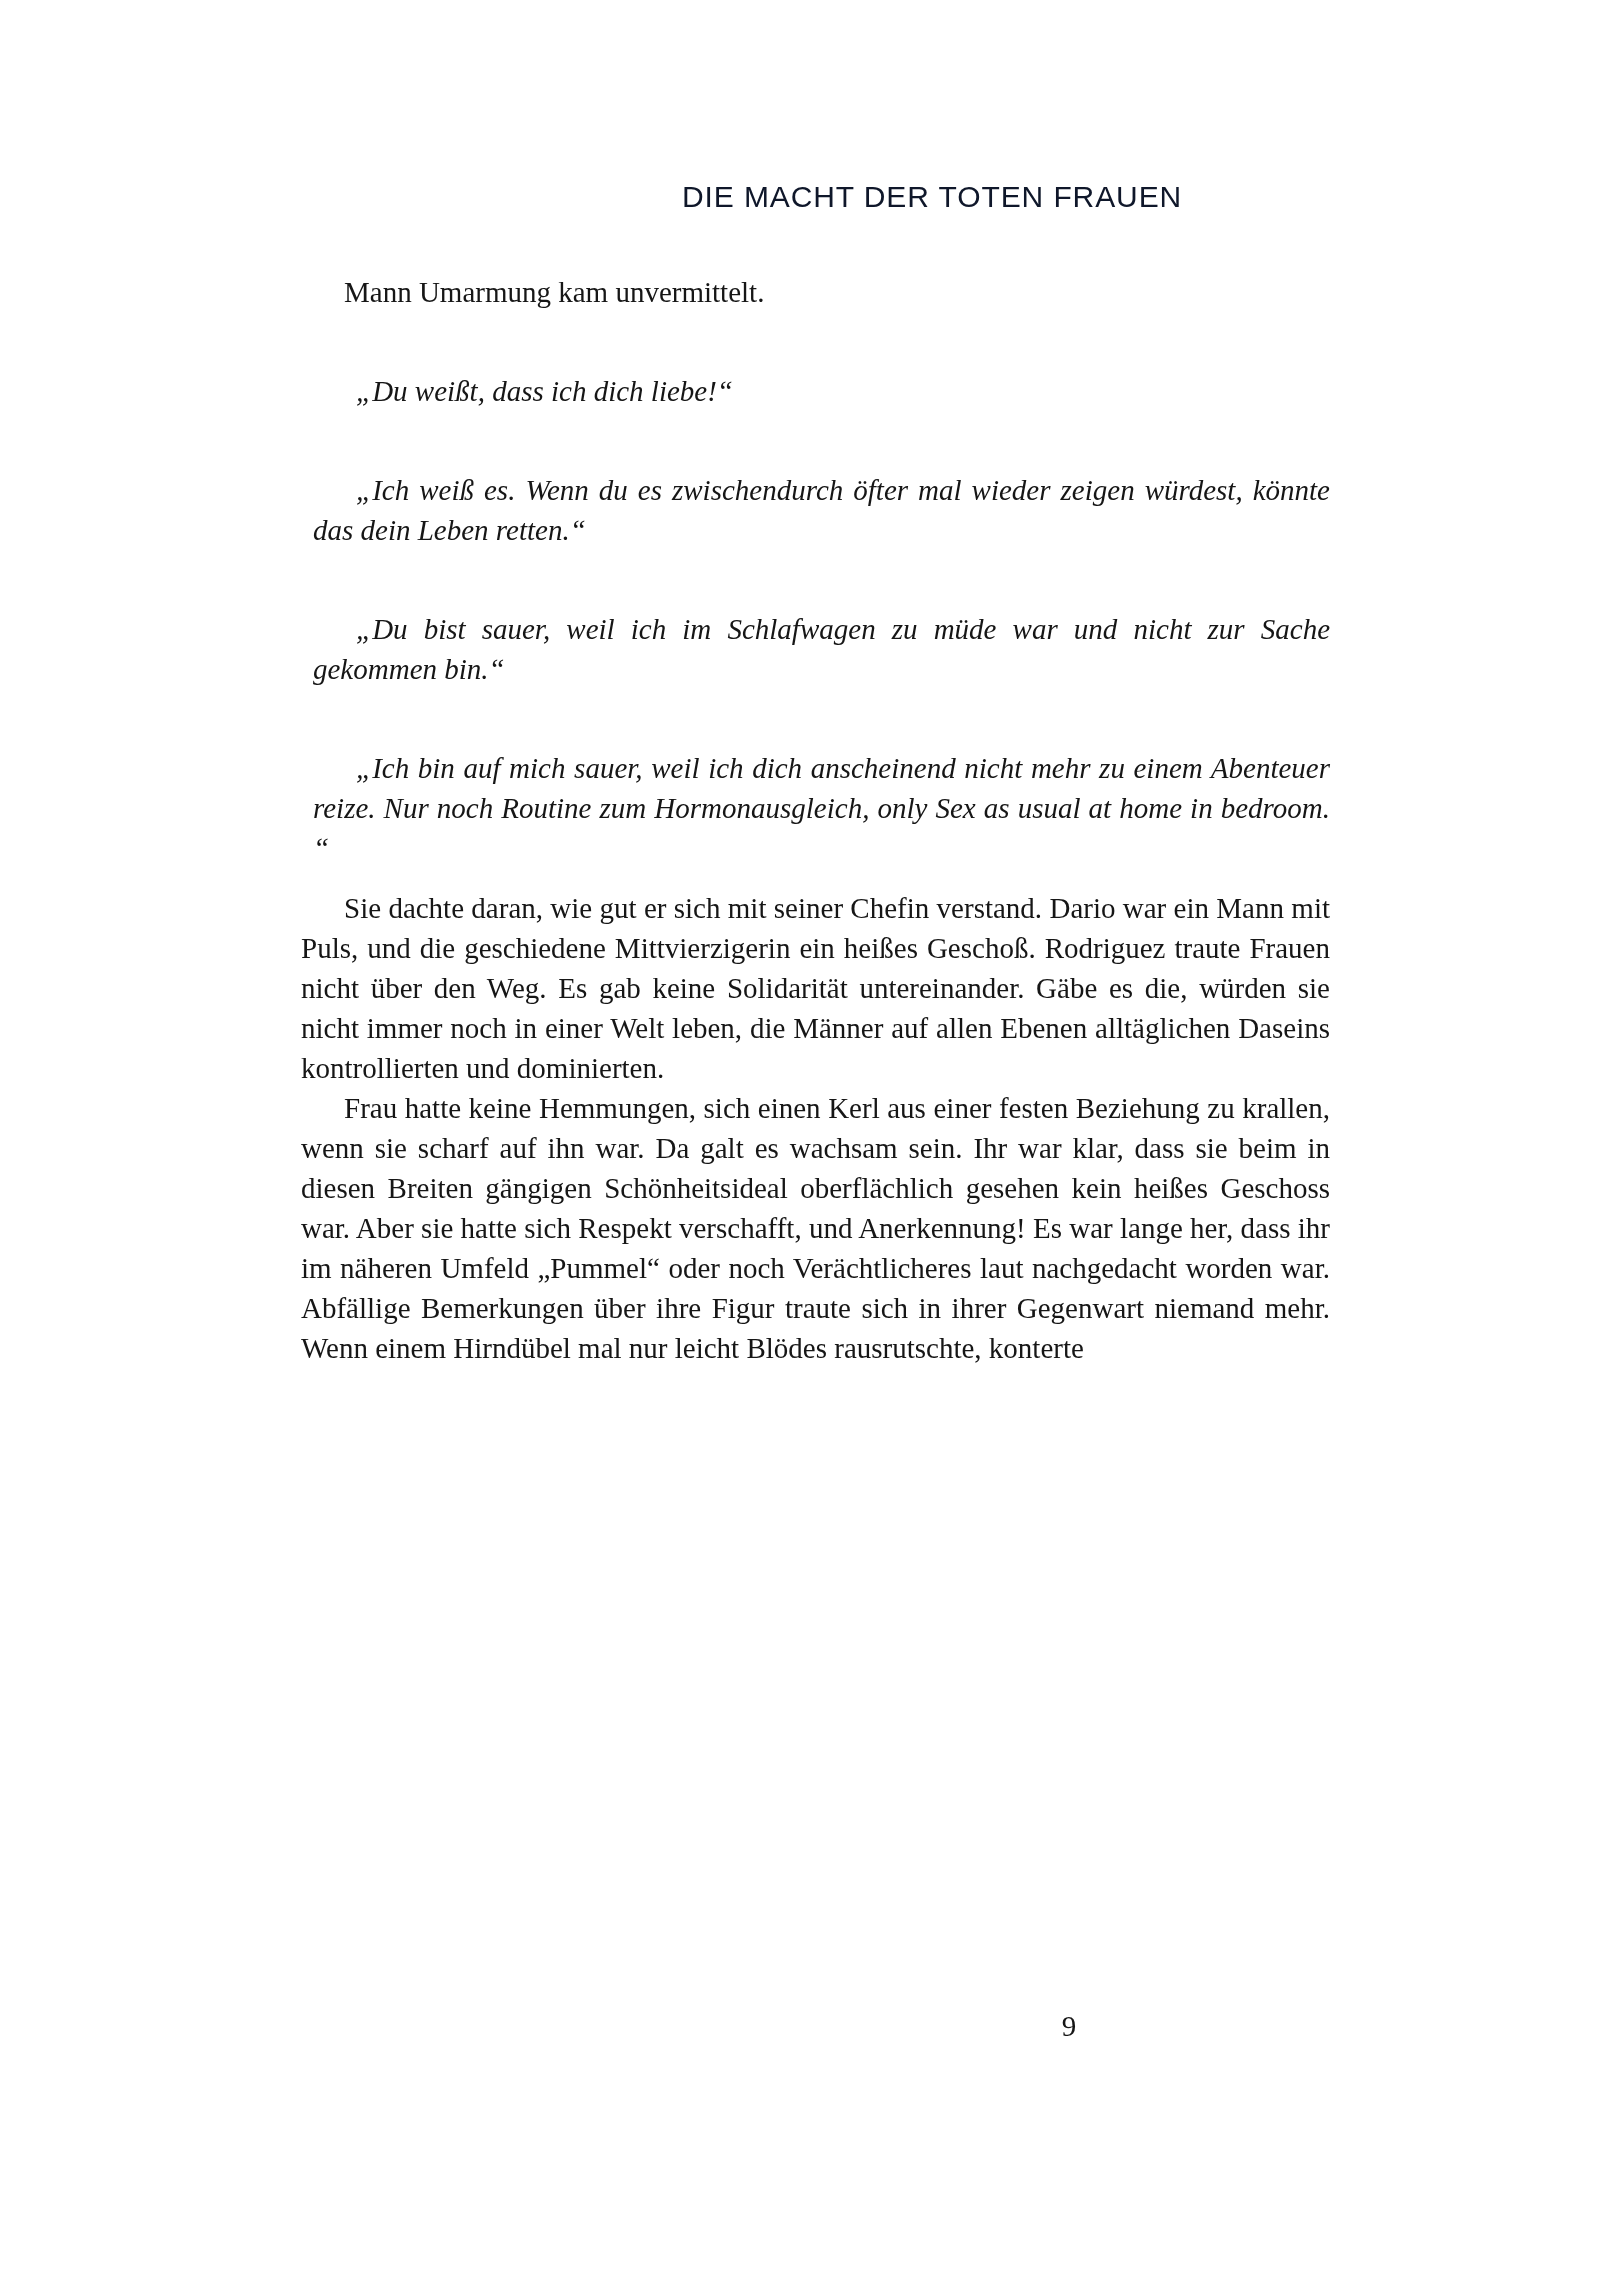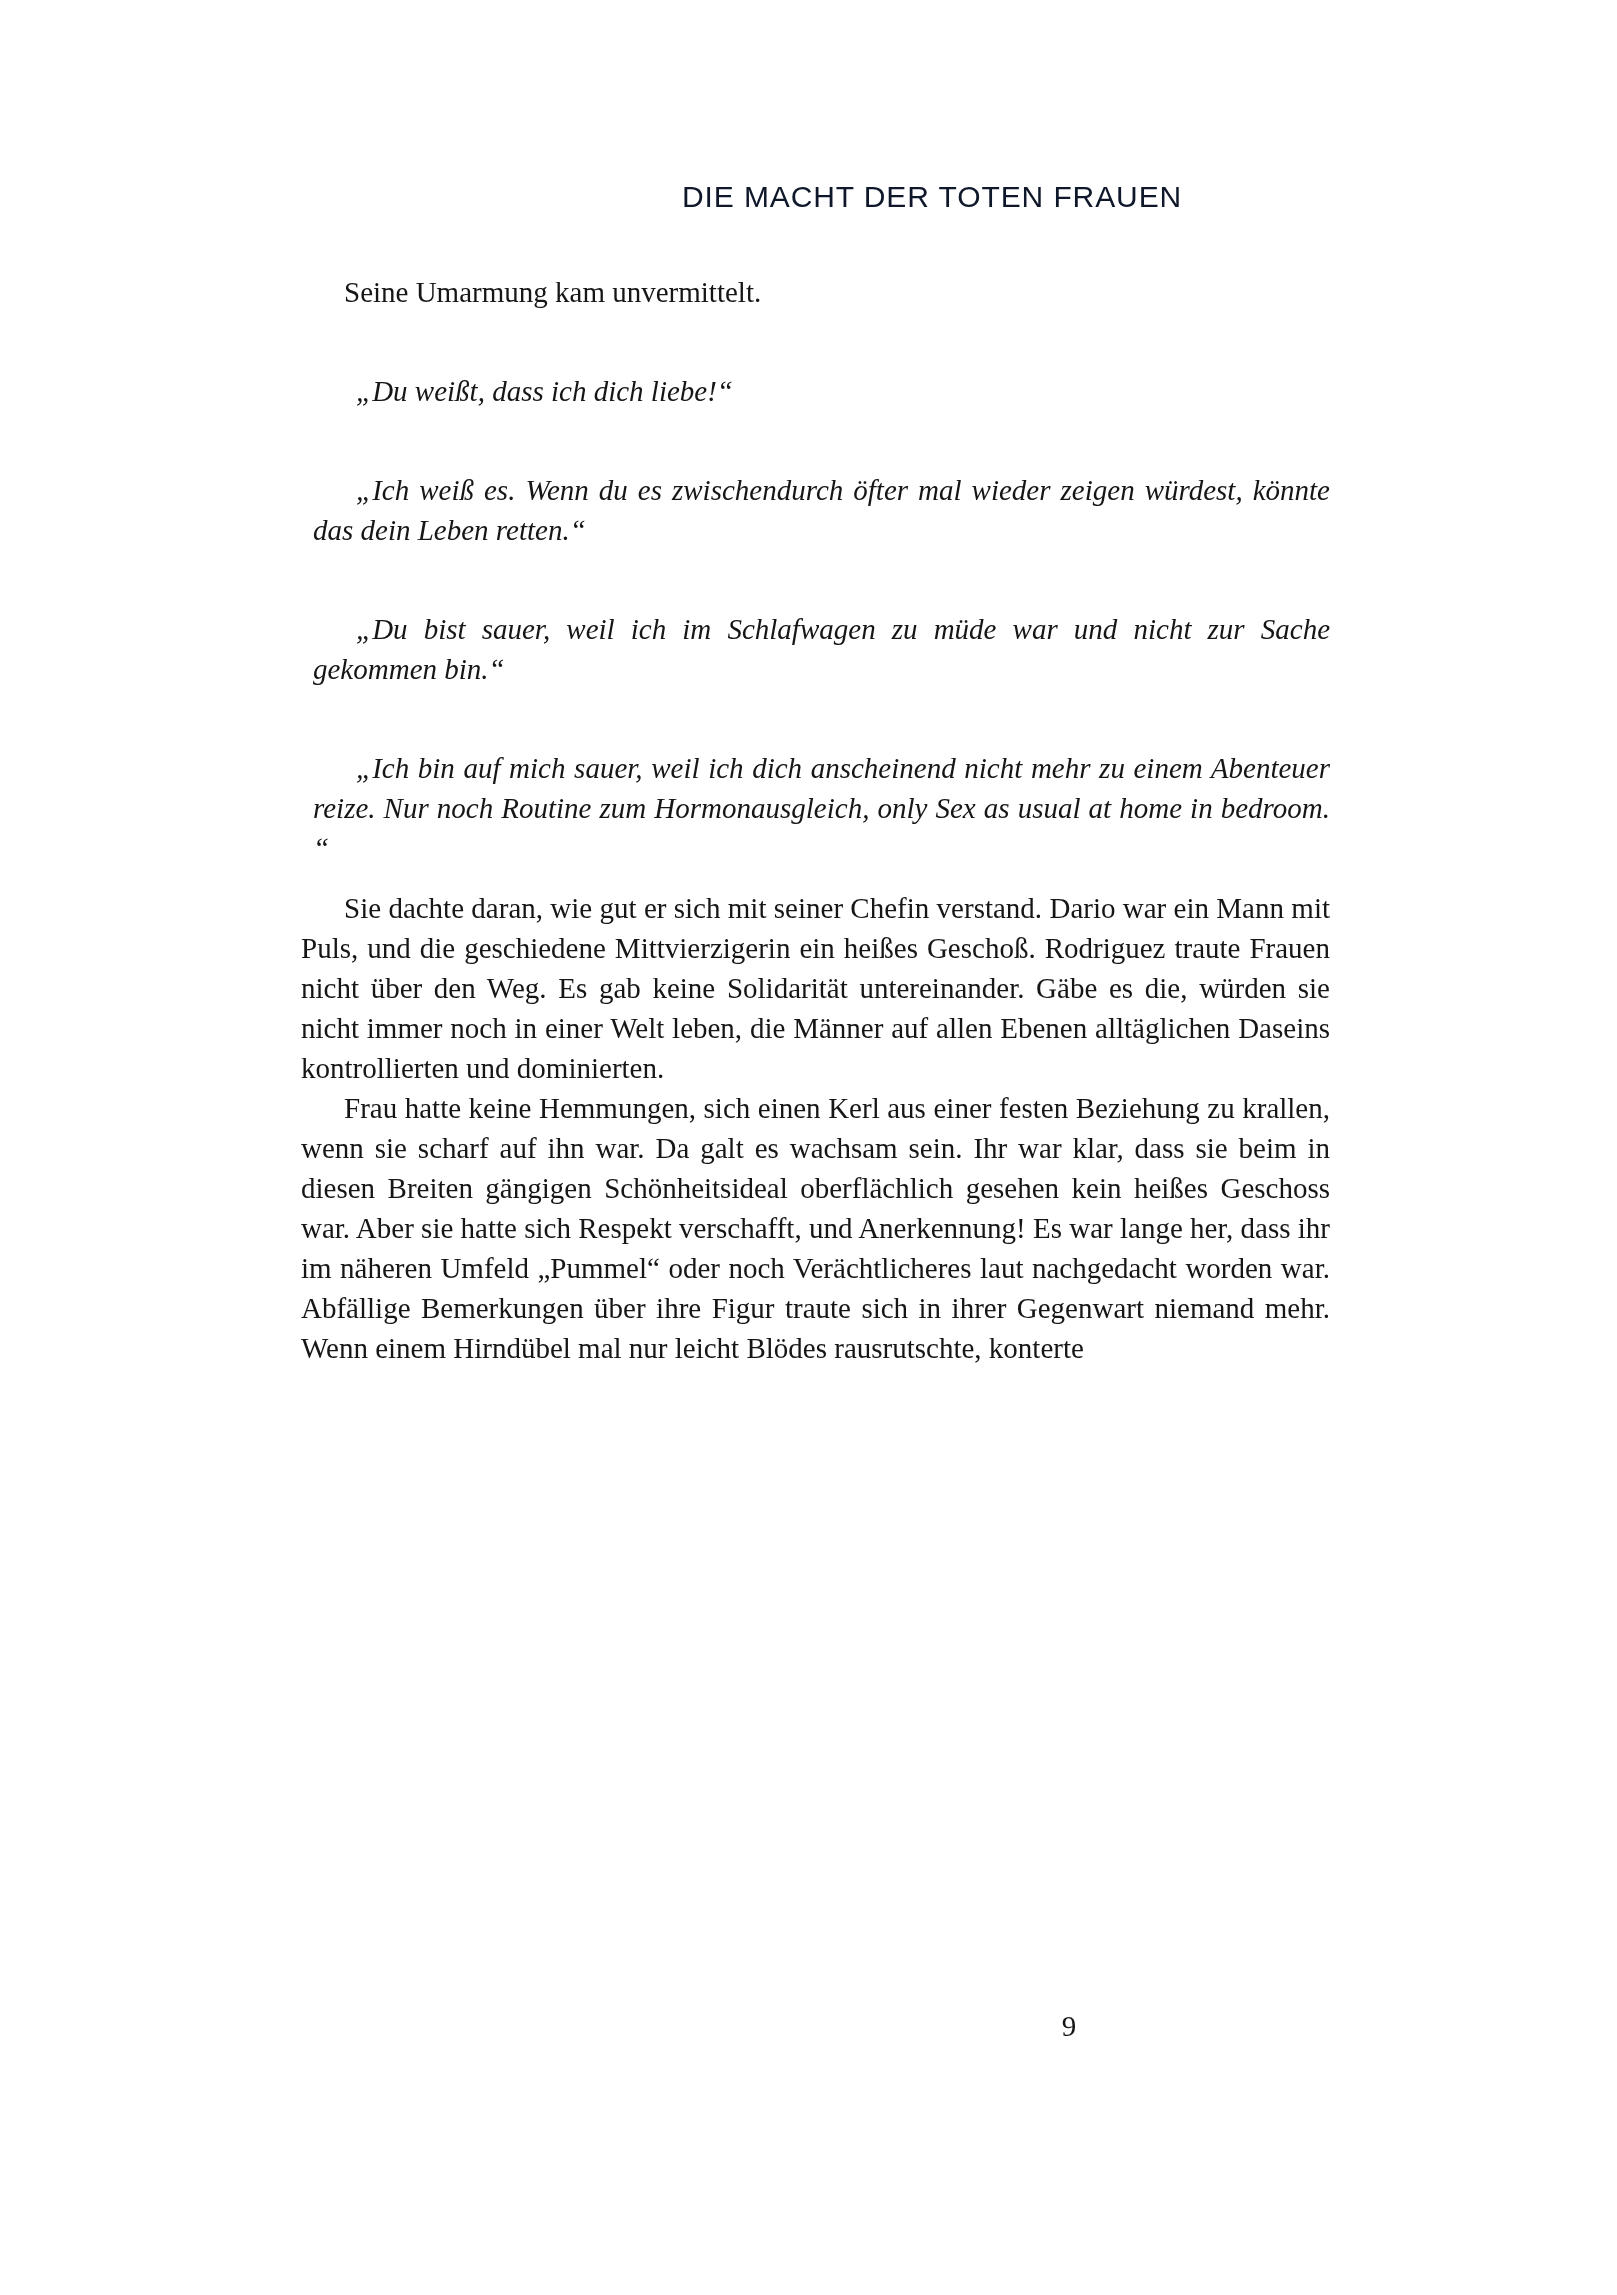--- a/index.html
+++ b/index.html
@@ -75,21 +75,21 @@
   }
 </style>
 </head>
 <body>
 
 <div class="page">
 
   <div class="running-head">DIE MACHT DER TOTEN FRAUEN</div>
 
   <div class="body-text">
-    <p>Seine Umarmung kam unvermittelt.</p>
+    <p>Mann Umarmung kam unvermittelt.</p>
 
     <p class="italic gap">„Du weißt, dass ich dich liebe!“</p>
 
     <p class="italic gap">„Ich weiß es. Wenn du es zwischendurch öfter mal wieder zeigen würdest, könnte das dein Leben retten.“</p>
 
     <p class="italic gap">„Du bist sauer, weil ich im Schlafwagen zu müde war und nicht zur Sache gekommen bin.“</p>
 
     <p class="italic gap">„Ich bin auf mich sauer, weil ich dich anscheinend nicht mehr zu einem Abenteuer reize. Nur noch Routine zum Hormonausgleich, only Sex as usual at home in bedroom. “</p>
 
     <p class="small-gap">Sie dachte daran, wie gut er sich mit seiner Chefin verstand. Dario war ein Mann mit Puls, und die geschiedene Mittvierzigerin ein heißes Geschoß. Rodriguez traute Frauen nicht über den Weg. Es gab keine Solidarität untereinander. Gäbe es die, würden sie nicht immer noch in einer Welt leben, die Männer auf allen Ebenen alltäglichen Daseins kontrollierten und dominierten.</p>

